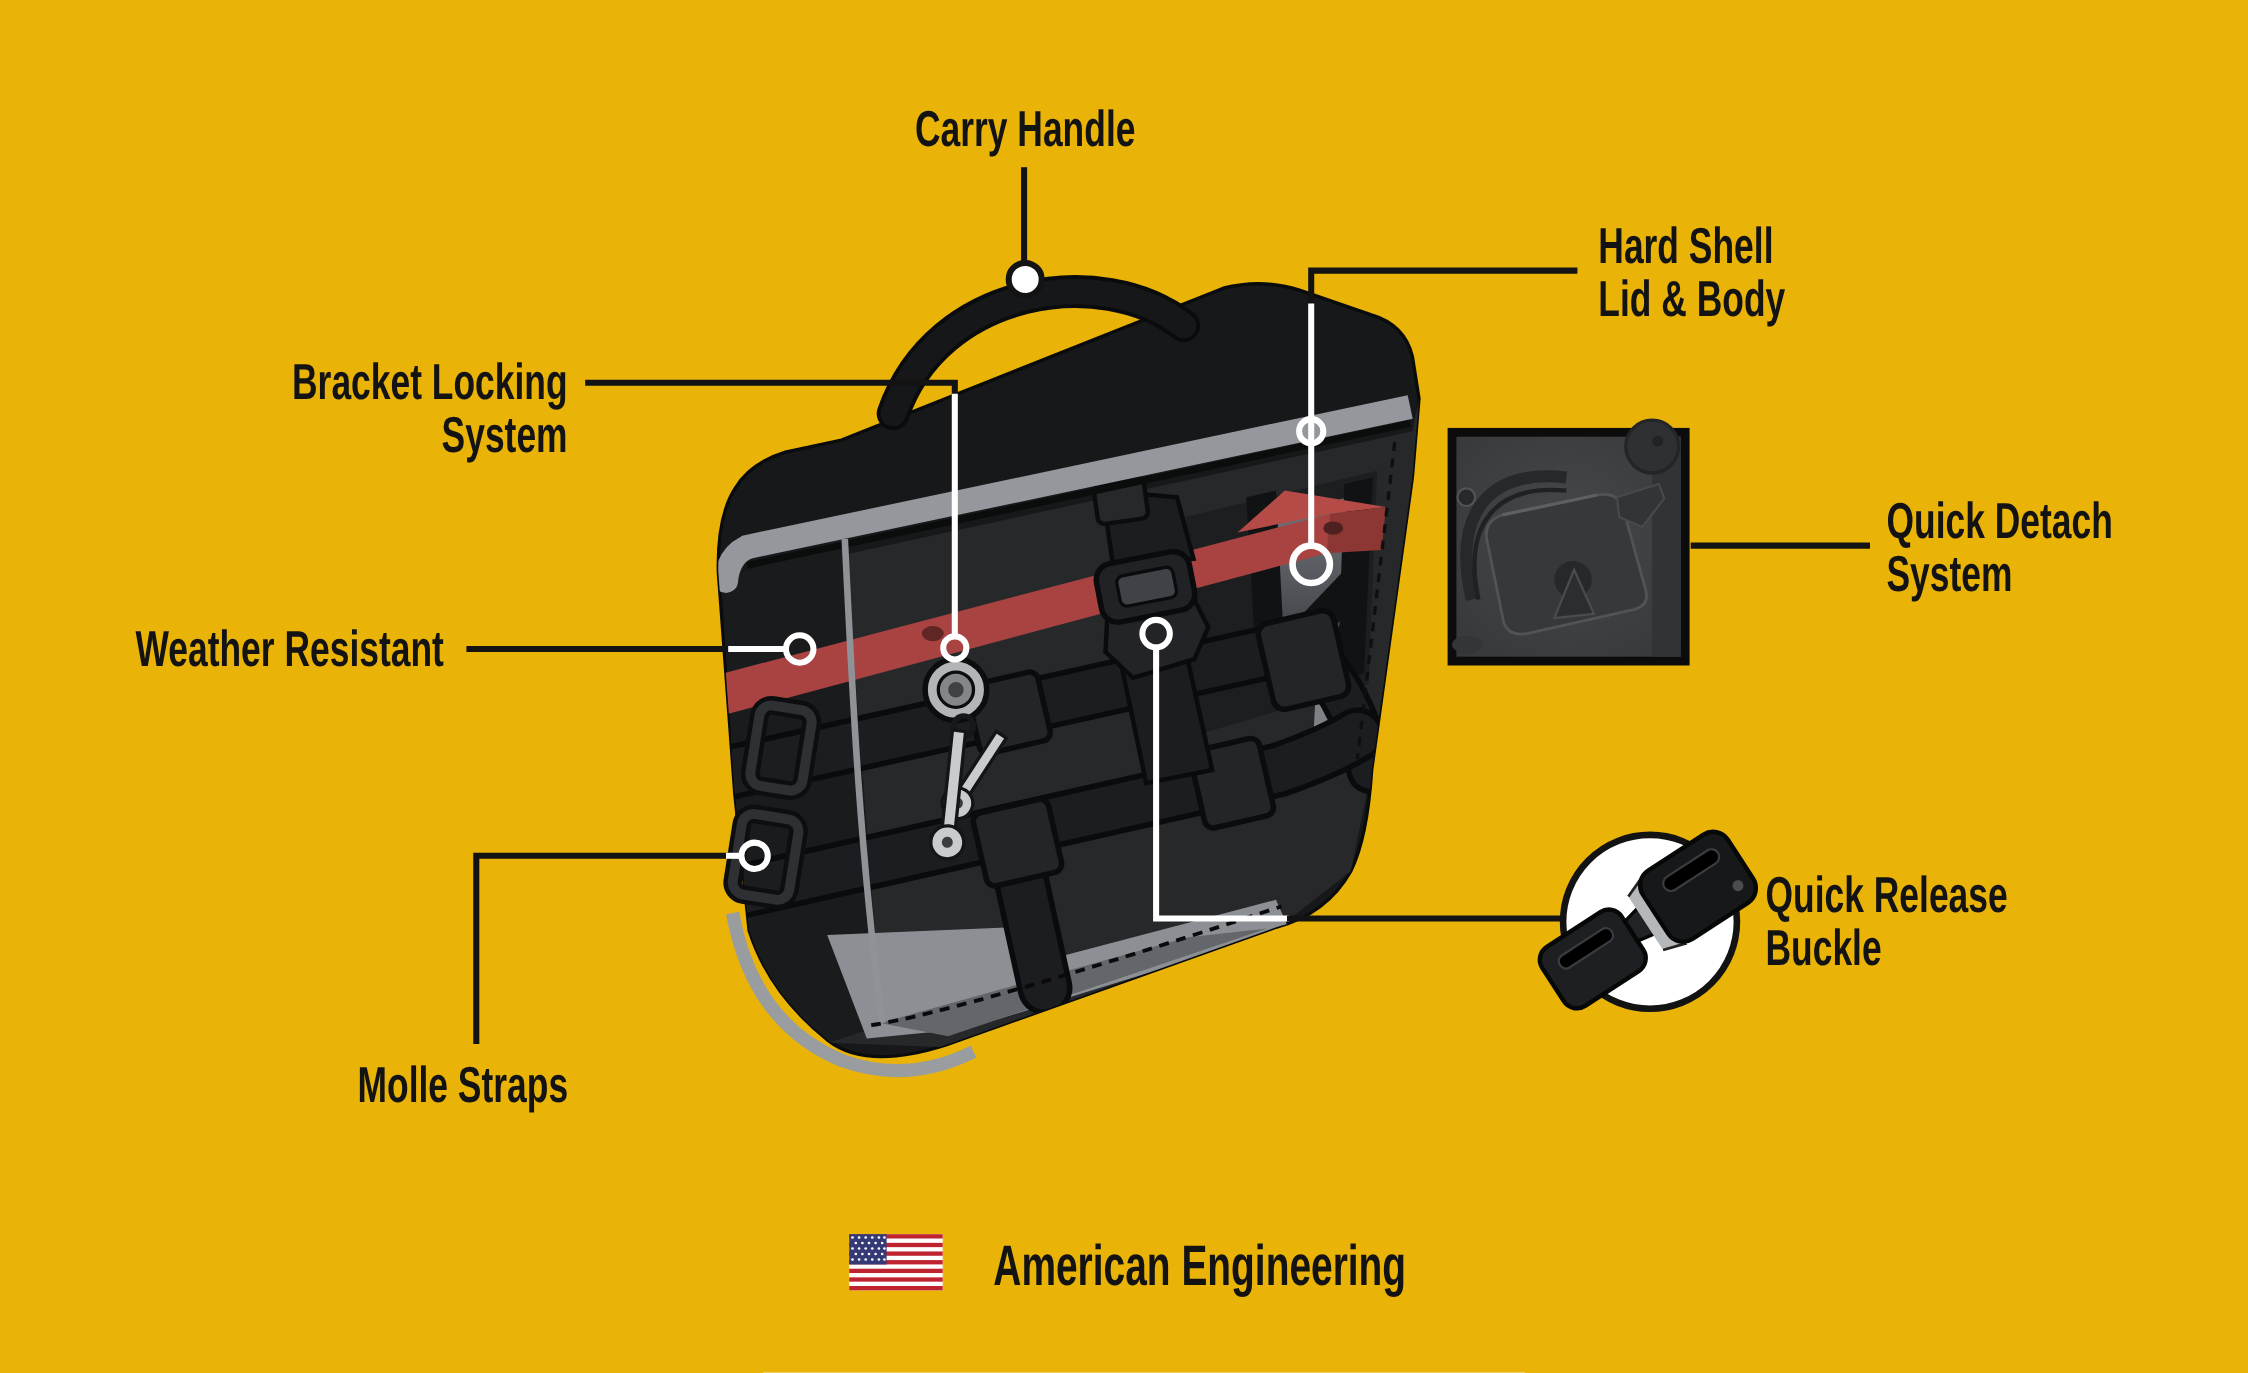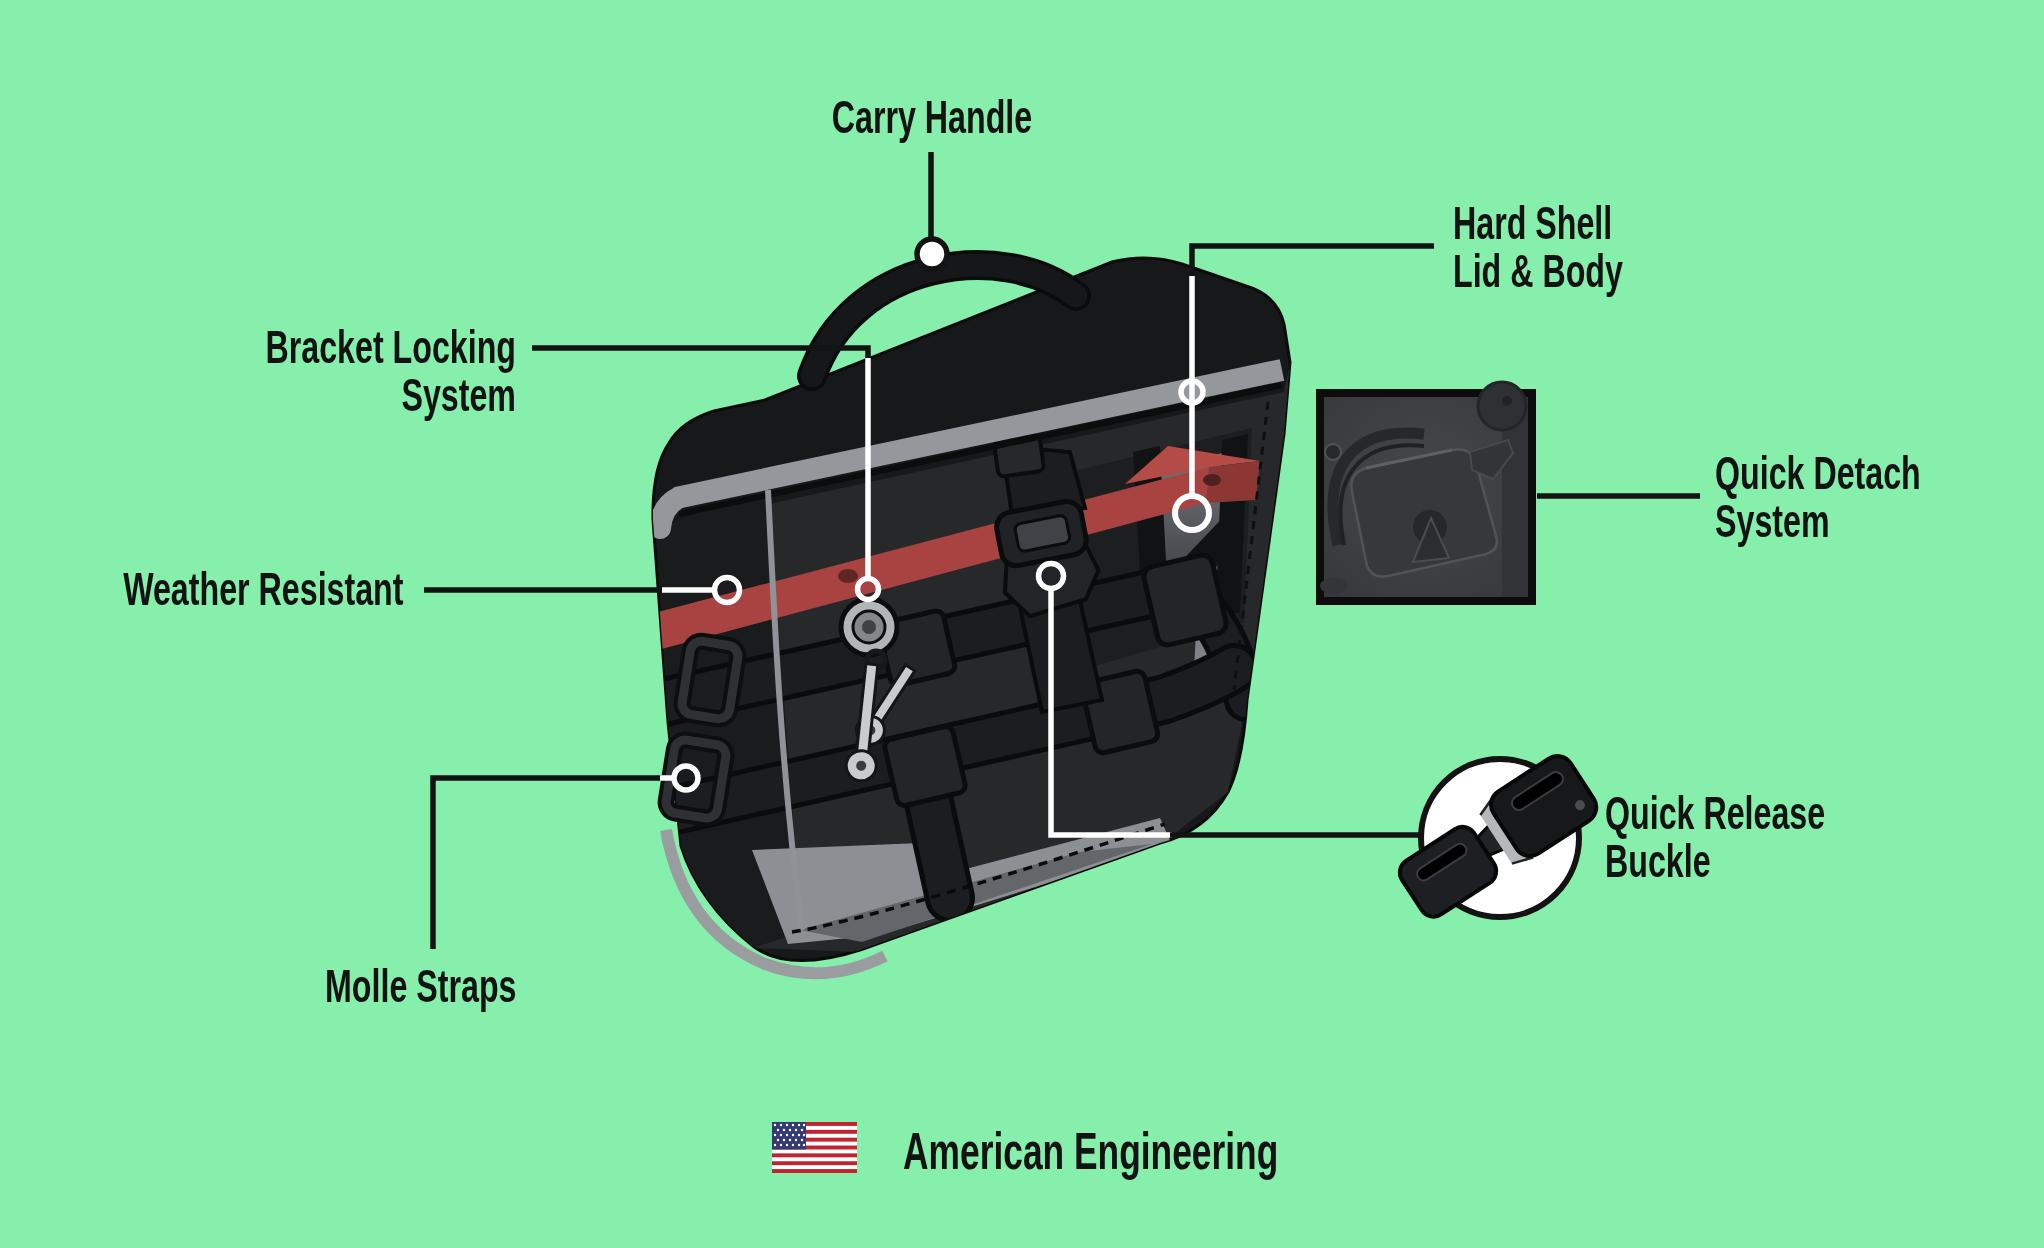--- a/index.html
+++ b/index.html
@@ -1,16 +1,16 @@
 <!DOCTYPE html>
 <html><head>
 <meta charset="utf-8">
 <style>
   html,body{margin:0;padding:0;background:#ffffff;}
-  #stage{position:relative;width:2044px;height:1248px;background:#86efac;overflow:hidden;
+  #stage{position:relative;width:2044px;height:1248px;background:#eab308;overflow:hidden;
          font-family:"Liberation Sans",sans-serif;}
   svg{position:absolute;left:0;top:0;}
   .label{position:absolute;font-weight:700;color:#131313;font-size:46px;line-height:1.04;
          white-space:pre-line;letter-spacing:0px;}
   .lbl-center{transform:translateX(-50%) scaleX(0.70);transform-origin:center top;text-align:center;}
   .lbl-left{transform:scaleX(0.70);transform-origin:left top;text-align:left;}
   .lbl-right{transform:scaleX(0.70);transform-origin:right top;text-align:right;}
   .footer-text{position:absolute;font-weight:700;color:#131313;font-size:52px;
          transform:scaleX(0.68);transform-origin:left top;}
 </style>

